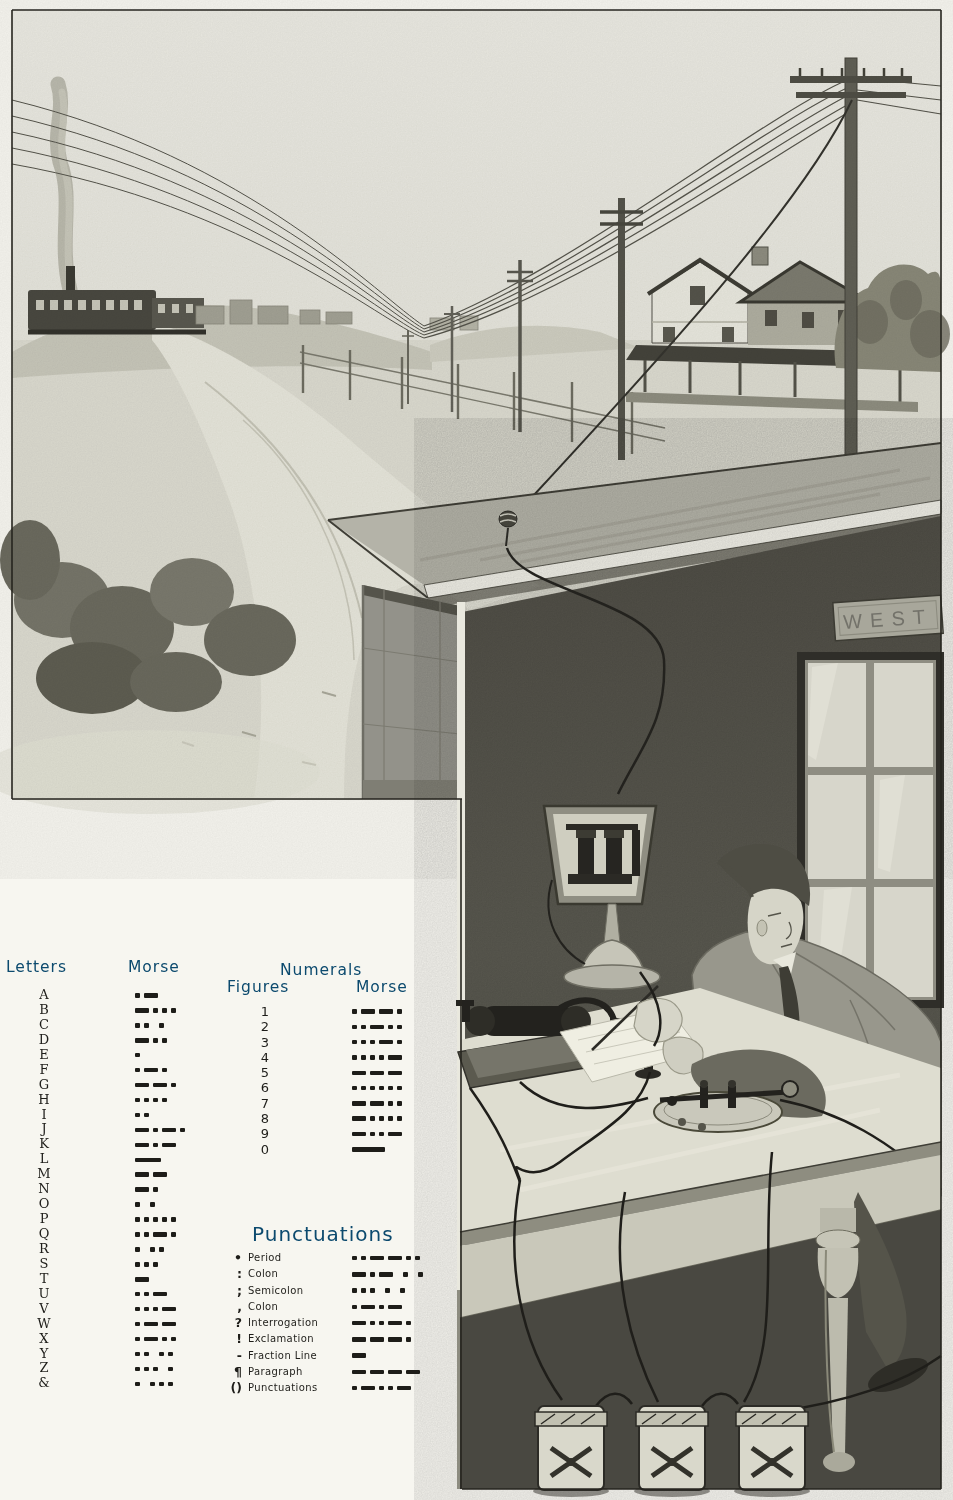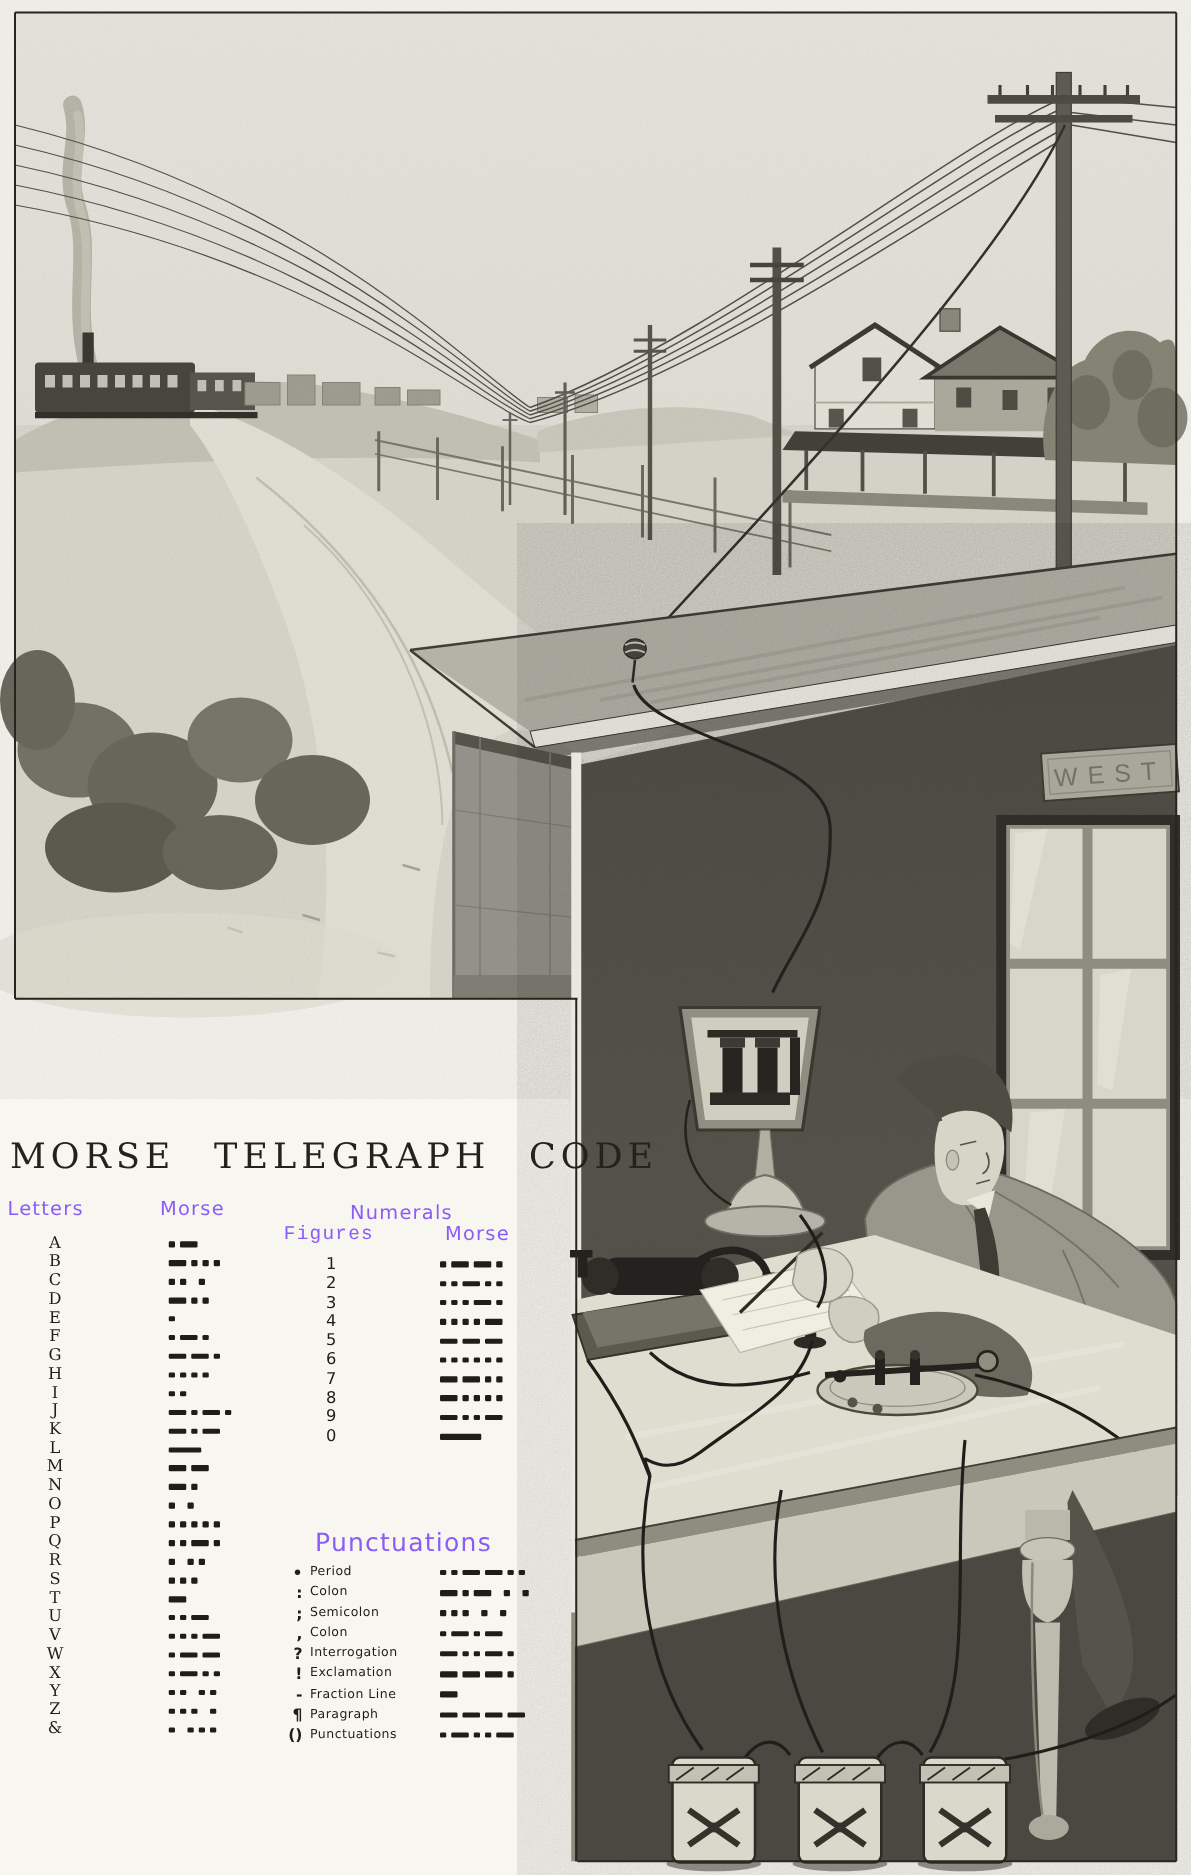--- a/index.html
+++ b/index.html
@@ -3,25 +3,25 @@
 <meta charset="utf-8">
 <style>
   html,body{margin:0;padding:0;background:#f7f6f0;}
   #page{position:relative;width:953px;height:1500px;background:#f7f6f0;overflow:hidden;
         font-family:"DejaVu Sans",sans-serif;color:#1e1d19;}
   #scene{position:absolute;left:0;top:0;}
   .abs{position:absolute;}
   
   #chart-title{left:8px;top:908px;font-family:"DejaVu Serif",serif;font-size:28px;
                letter-spacing:4px;word-spacing:18px;color:#23221d;}
-  .hdr{font-size:15.5px;letter-spacing:1px;color:#8b5cf6;}
+  .hdr{font-size:15.5px;letter-spacing:1px;color:#0c4a6e;}
   #hdr-letters{left:6px;top:958px;}
   #hdr-morse1{left:128px;top:958px;}
   #hdr-numerals{left:280px;top:961px;}
-  #hdr-figures{left:227px;top:978px;font-family:Liberation Mono, monospace;}
+  #hdr-figures{left:227px;top:978px;}
   #hdr-morse2{left:356px;top:978px;}
   #hdr-punct{left:252px;top:1222px;font-size:20px;}
   
   #letters-rows{left:0;top:988px;width:300px;}
   #figures-rows{left:225px;top:1004px;width:235px;}
   #punct-rows{left:225px;top:1250px;width:235px;}
   .lrow{position:relative;height:14.95px;}
   .frow{position:relative;height:15.3px;}
   .prow{position:relative;height:16.25px;}
   .lchar{position:absolute;left:30px;width:28px;text-align:center;
@@ -390,21 +390,20 @@
   <g stroke="#26251f" stroke-width="1.6" fill="none">
     <path d="M12,10 H941"></path>
     <path d="M12,10 V799"></path>
     <path d="M12,799 H462"></path>
     <path d="M941,10 V1489"></path>
     <path d="M462,1489 H941"></path>
     <path d="M461,799 V1489"></path>
   </g>
 </svg>
 
-  <div class="abs" id="chart-title">MORSE TELEGRAPH CODE</div>
 
   <div class="abs hdr" id="hdr-letters">Letters</div>
   <div class="abs hdr" id="hdr-morse1">Morse</div>
   <div class="abs hdr" id="hdr-numerals">Numerals</div>
   <div class="abs hdr" id="hdr-figures">Figures</div>
   <div class="abs hdr" id="hdr-morse2">Morse</div>
   <div class="abs hdr" id="hdr-punct">Punctuations</div>
 
   <div class="abs" id="letters-rows">
       <div class="lrow">

